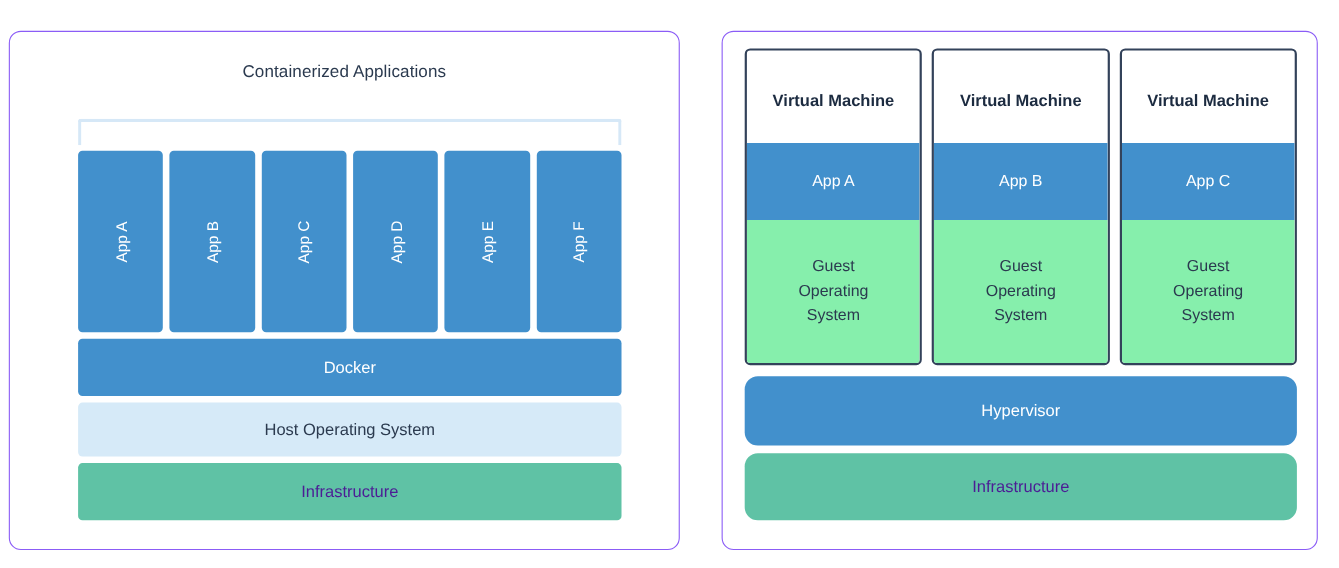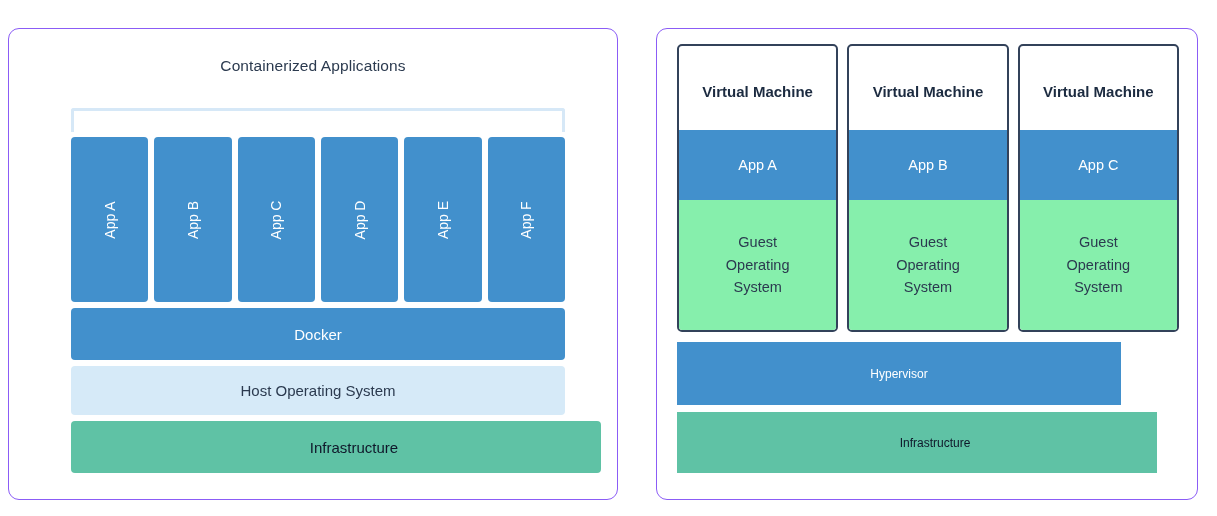--- a/index.html
+++ b/index.html
@@ -105,22 +105,21 @@
     color: #ffffff;
   }
 
   .bar-lightblue {
     background: #d6eaf8;
     color: #2b3a4f;
   }
 
   .bar-green {
     background: #5fc2a5;
-    color: #0f172a;
-    padding-left: 36px;
+    color: #4c1d95;
   }
 
   #bar-docker {
     top: 279px;
     height: 52px;
   }
 
   #bar-host-os {
     top: 337px;
     height: 49px;
@@ -184,26 +183,26 @@
     align-items: center;
     justify-content: center;
     font-size: 14.5px;
     line-height: 1.55;
     text-align: center;
   }
 
   .vm-stack-bar {
     position: absolute;
     left: 20px;
-    width: 444px;
-    border-radius: 0;
-    display: flex;
-    align-items: center;
-    justify-content: center;
-    font-size: 12px;
+    width: 502px;
+    border-radius: 12px;
+    display: flex;
+    align-items: center;
+    justify-content: center;
+    font-size: 15px;
   }
 
   #bar-hypervisor {
     top: 313px;
     height: 63px;
   }
 
   #bar-infrastructure-right {
     top: 383px;
     height: 61px;

